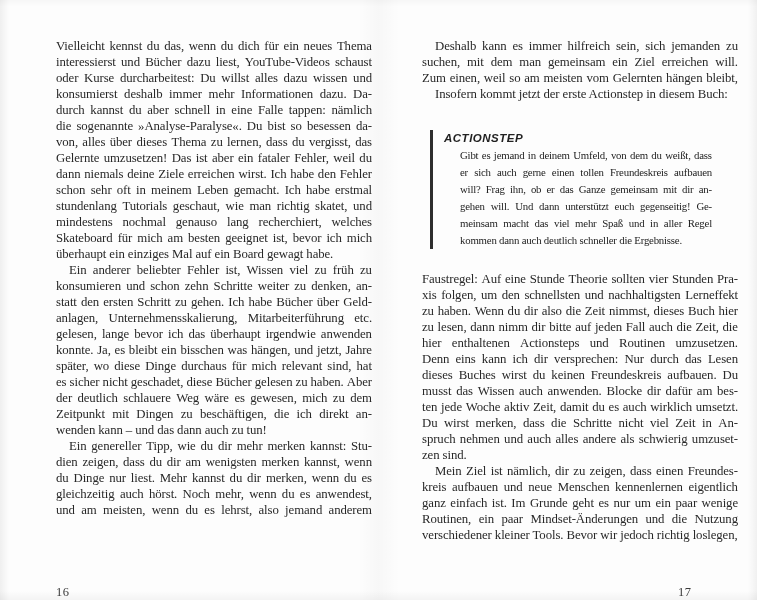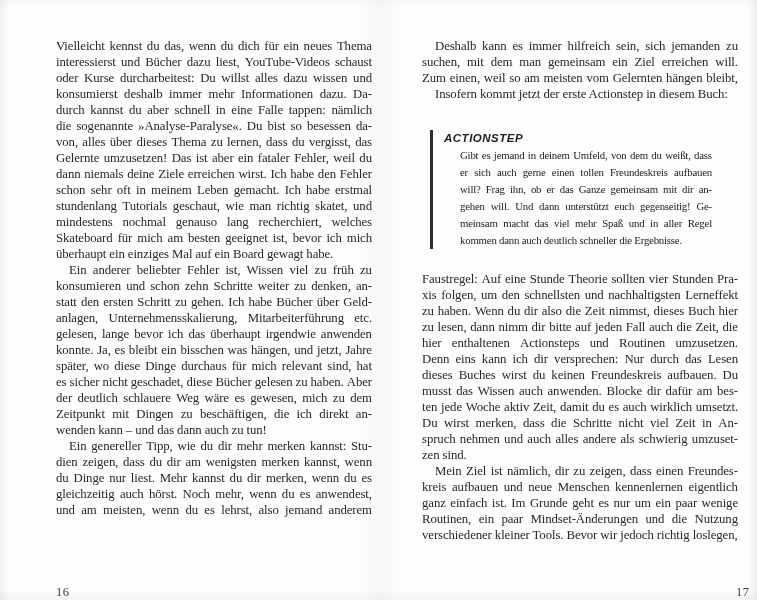--- a/index.html
+++ b/index.html
@@ -47,21 +47,21 @@
     font-family:Liberation Serif, serif;
     font-size:10.8px;height:17px;line-height:17px;
     letter-spacing:-0.2px;color:#222;
   }
 
   .page-num{
     position:absolute;top:553px;
     font-size:12.5px;letter-spacing:.5px;color:#3a3a3a;margin-top:32px;
   }
   .page-num.left{left:56px;}
-  .page-num.right{left:736px;}
+  .page-num.right{left:678px;}
 </style>
 </head>
 <body>
 
 <div class="scan-bg"></div>
 
 <div class="page page-left">
   <div class="text-block">
       <div class="para">
         <div class="line">

